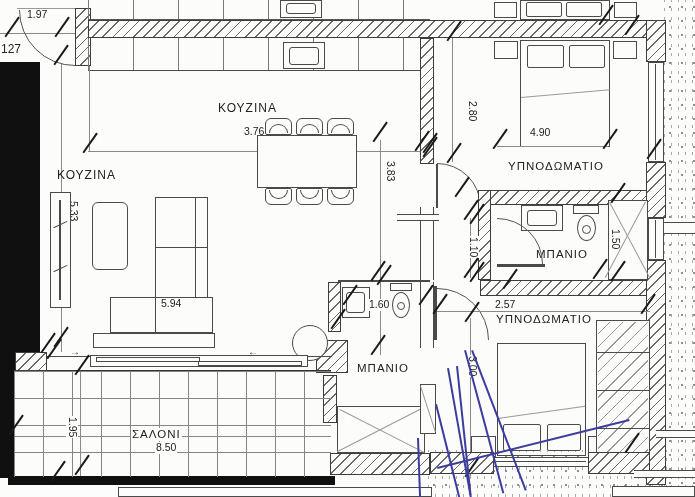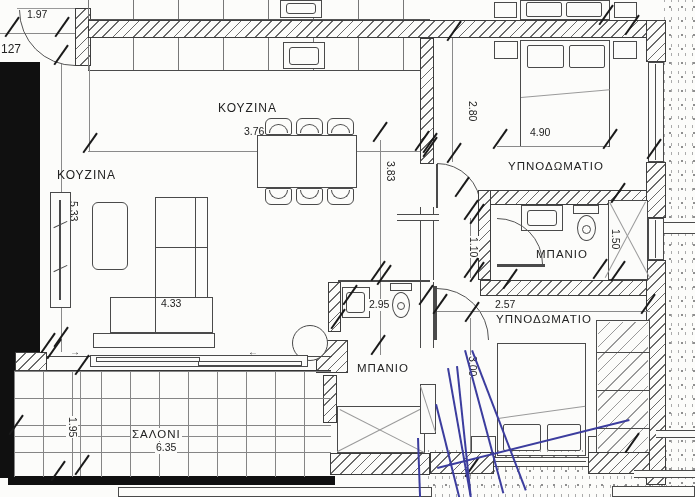--- a/index.html
+++ b/index.html
@@ -91,21 +91,21 @@
   <div class="lin" style="left:59px;top:200px;width:2px;height:100px"></div>
   <div class="lin" style="left:53px;top:224px;width:15px;height:1.4px;transform:rotate(-25deg)"></div>
   <div class="lin" style="left:53px;top:268px;width:15px;height:1.4px;transform:rotate(-25deg)"></div>
   <div class="bor-t" style="left:92px;top:202px;width:36px;height:68px;border-radius:6px;border-width:1.5px"></div>
   <div class="bor" style="left:155px;top:197px;width:53px;height:136px"></div>
   <div class="lin" style="left:155px;top:247px;width:53px;height:1px"></div>
   <div class="lin" style="left:195px;top:197px;width:1px;height:100px"></div>
   <div class="bor" style="left:110px;top:297px;width:103px;height:36px"></div>
   <div class="lin" style="left:155px;top:297px;width:1px;height:36px"></div>
   <div class="bor" style="left:93px;top:333px;width:122px;height:15px"></div>
-  <div class="dim" style="left:160px;top:298px">4.33</div>
+  <div class="dim" style="left:160px;top:298px">5.94</div>
 
   <div class="lbl" style="left:218px;top:102px;font-size:12px">ΚΟΥΖΙΝΑ</div>
   <div class="dim" style="left:243px;top:126px">3.76</div>
   <div class="chair t" style="left:265px;top:118px"></div>
   <div class="chair t" style="left:296px;top:118px"></div>
   <div class="chair t" style="left:327px;top:118px"></div>
   <div class="bor-t" style="left:257px;top:135px;width:100px;height:53px;border-width:1.4px;background:#fcfcfa"></div>
   <div class="chair b" style="left:265px;top:188px"></div>
   <div class="chair b" style="left:296px;top:188px"></div>
   <div class="chair b" style="left:327px;top:188px"></div>
@@ -151,21 +151,21 @@
   <div class="xline" style="left:646px;top:202px;width:86px;transform:rotate(118deg)"></div>
   <div class="dim vdim dim-t" style="left:621px;top:228px">1.50</div>
   <div class="lbl" style="left:536px;top:248px">ΜΠΑΝΙΟ</div>
   <div class="lin" style="left:497px;top:264px;width:48px;height:2.6px"></div>
   <div class="arc" style="left:451px;top:218px;width:92px;height:92px;clip-path:inset(0 0 50% 50%)"></div>
 
   <div class="lin" style="left:338px;top:280px;width:92px;height:1.5px"></div>
   <div class="hatch" style="left:328px;top:282px;width:13px;height:50px"></div>
   <div class="bor" style="left:342px;top:287px;width:28px;height:31px"></div>
   <div class="bor-t" style="left:346px;top:292px;width:19px;height:21px;border-radius:3px"></div>
-  <div class="dim" style="left:368px;top:299px">2.95</div>
+  <div class="dim" style="left:368px;top:299px">1.60</div>
   <div class="bor" style="left:390px;top:283px;width:22px;height:8px"></div>
   <div class="bor" style="left:392px;top:292px;width:18px;height:26px;border-radius:50%"></div>
   <div class="bor-t" style="left:397px;top:302px;width:8px;height:8px;border-radius:50%"></div>
   <div class="wline" style="left:420px;top:282px;width:14px;height:66px;border-left:1.3px solid #4a4a4a;border-right:1.3px solid #4a4a4a;border-top:none;border-bottom:none"></div>
   <div class="lbl" style="left:357px;top:362px">ΜΠΑΝΙΟ</div>
   <div class="hatch" style="left:323px;top:375px;width:14px;height:48px"></div>
   <div class="bor" style="left:337px;top:406px;width:88px;height:47px;border-width:1.5px"></div>
   <div class="xline" style="left:340px;top:409px;width:95px;transform:rotate(27deg)"></div>
   <div class="xline" style="left:422px;top:409px;width:95px;transform:rotate(153deg)"></div>
   <div class="wline" style="left:356px;top:455px;width:38px;height:11px"></div>
@@ -181,21 +181,21 @@
   <div class="bor" style="left:198px;top:361px;width:104px;height:5px"></div>
   <div class="arrow" style="left:70px;top:347px">→</div>
   <div class="arrow" style="left:248px;top:347px">←</div>
 
   <div class="abs tiles" style="left:14px;top:370px;width:317px;height:107px;border-top:1.6px solid #333"></div>
   <div class="hatch" style="left:15px;top:352px;width:32px;height:19px"></div>
   <div class="dimline" style="left:80px;top:372px;width:1px;height:104px"></div>
   <div class="dimline" style="left:14px;top:436px;width:317px;height:1px"></div>
   <div class="dim vdim" style="left:78px;top:416px">1.95</div>
   <div class="dim" style="left:131px;top:428px;font-size:11.5px;letter-spacing:1px">ΣΑΛΟΝΙ</div>
-  <div class="dim" style="left:155px;top:442px">6.35</div>
+  <div class="dim" style="left:155px;top:442px">8.50</div>
   <div class="bor" style="left:118px;top:487px;width:314px;height:10px"></div>
   <div class="bor" style="left:612px;top:486px;width:83px;height:11px"></div>
 
   <div class="lin" style="left:434px;top:286px;width:2.6px;height:54px"></div>
   <div class="arc" style="left:385px;top:288px;width:104px;height:104px;clip-path:inset(0 0 50% 50%)"></div>
   <div class="dimline" style="left:437px;top:311px;width:213px;height:1px"></div>
   <div class="dim" style="left:494px;top:299px">2.57</div>
   <div class="lbl" style="left:496px;top:313px">ΥΠΝΟΔΩΜΑΤΙΟ</div>
   <div class="dimline" style="left:470px;top:318px;width:1px;height:158px"></div>
   <div class="dim vdim" style="left:478px;top:355px">3.00</div>

